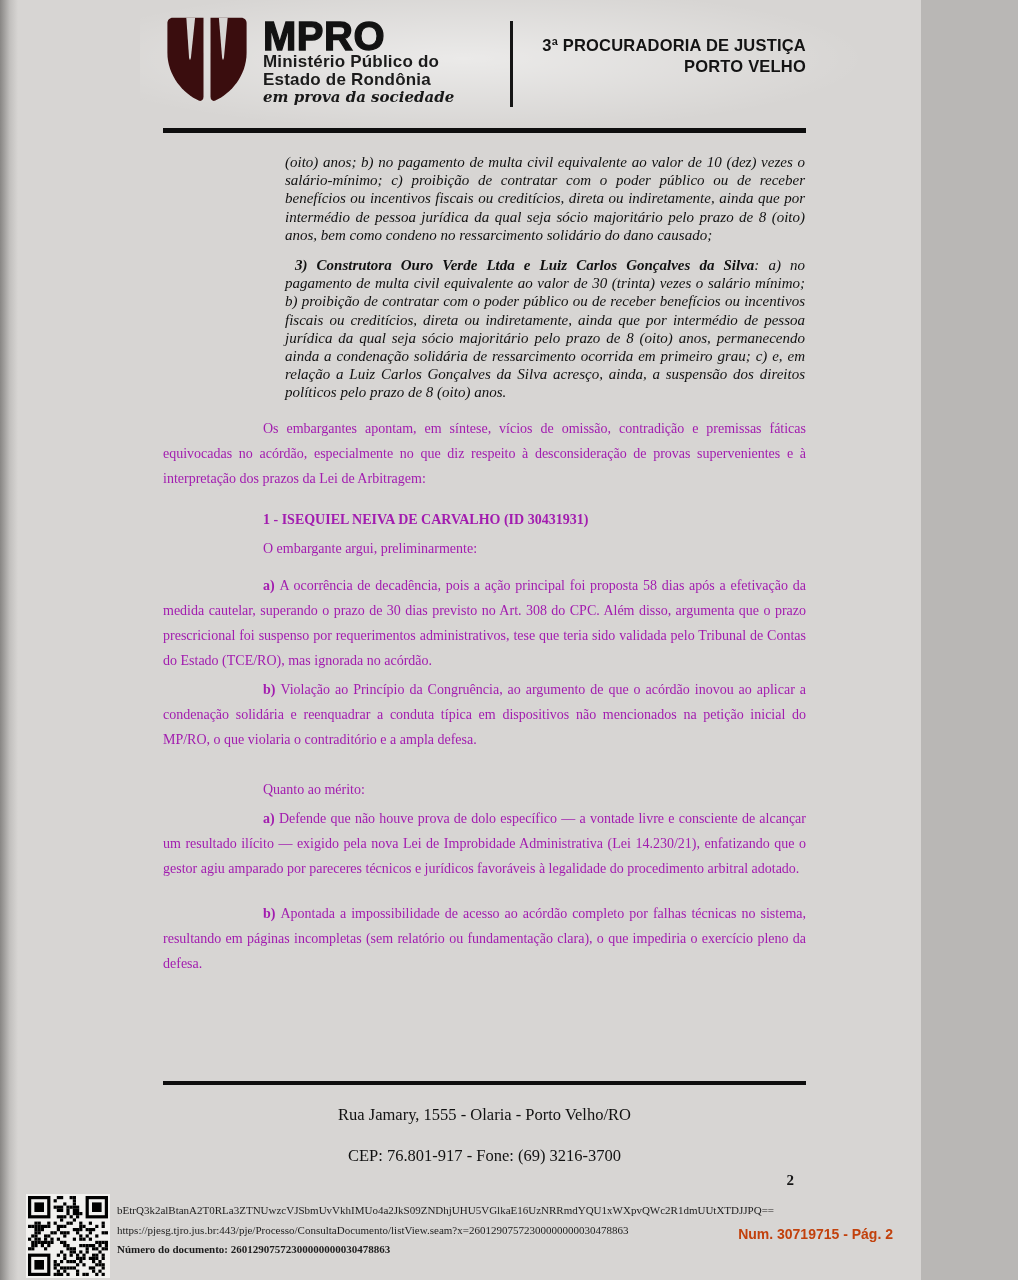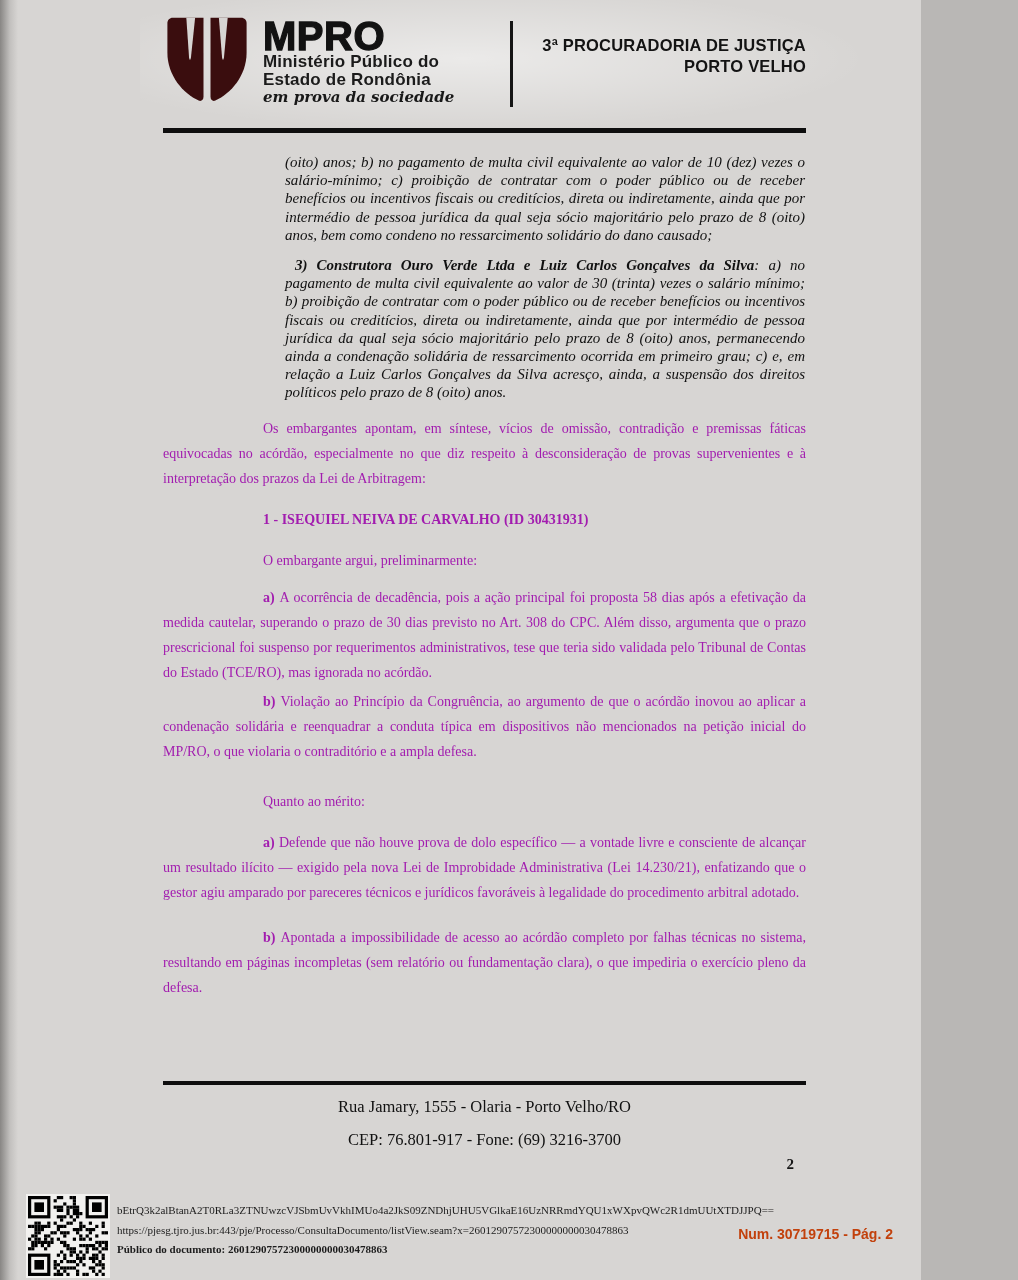--- a/index.html
+++ b/index.html
@@ -56,31 +56,31 @@
   .quote-1 { margin-top:20px; }
   .quote-2 { margin-top:12px; text-indent:10px; }
 
   
   .par {
     font-size:14px; line-height:25px; text-align:justify;
     text-indent:100px; color:#a21caf;
   }
   .mt-intro   { margin-top:14px; }
   .mt-heading { margin-top:16px; }
-  .mt-std     { margin-top:16px;font-family:Liberation Serif, serif; }
+  .mt-std     { margin-top:4px;font-family:Liberation Serif, serif; }
   .mt-a1      { margin-top:12px; }
   .mt-b1      { margin-top:4px; }
   .mt-quanto  { margin-top:25px; }
   .mt-b2      { margin-top:20px; }
   .b, .heading { font-weight:bold; }
 
   
   .footer { position:absolute; left:163px; top:1081px; width:643px; }
   .footer-rule { height:4px; background:#0e0e0e; }
-  .footer-address { text-align:center; font-size:16.5px; line-height:23px; margin-top:10px; color:#111; }
+  .footer-address { text-align:center; font-size:16.5px; line-height:23px; margin-top:18px; color:#111; }
   .page-number { text-align:right; font-weight:bold; font-size:15px; margin-top:5px; padding-right:12px; }
 
   
   .signature { position:absolute; left:26px; top:1194px; display:flex; align-items:flex-start; }
   .qr-box { background:#f2f1ef; padding:2px; width:84px; height:84px; flex:0 0 auto; }
   .sig-lines {
     margin-left:7px; padding-top:7px;
     font-family:Liberation Serif, serif; font-size:11px; line-height:19.5px;
     color:#1c1c1c; white-space:nowrap;
   }
@@ -342,20 +342,20 @@
           <rect x="1.6" y="1.6" width="19.200000000000003" height="19.200000000000003" fill="none" stroke="#000" stroke-width="3.2"></rect>
           <rect x="6.4" y="6.4" width="9.600000000000001" height="9.600000000000001"></rect>
           <rect x="59.2" y="1.6" width="19.200000000000003" height="19.200000000000003" fill="none" stroke="#000" stroke-width="3.2"></rect>
           <rect x="64.0" y="6.4" width="9.600000000000001" height="9.600000000000001"></rect>
           <rect x="1.6" y="59.2" width="19.200000000000003" height="19.200000000000003" fill="none" stroke="#000" stroke-width="3.2"></rect>
           <rect x="6.4" y="64.0" width="9.600000000000001" height="9.600000000000001"></rect>
         </svg></div>
     <div class="sig-lines">
       <div>bEtrQ3k2alBtanA2T0RLa3ZTNUwzcVJSbmUvVkhIMUo4a2JkS09ZNDhjUHU5VGlkaE16UzNRRmdYQU1xWXpvQWc2R1dmUUtXTDJJPQ==</div>
       <div>https://pjesg.tjro.jus.br:443/pje/Processo/ConsultaDocumento/listView.seam?x=26012907572300000000030478863</div>
-      <div class="bold-line">Público do documento: 26012907572300000000030478863</div>
+      <div class="bold-line">Número do documento: 26012907572300000000030478863</div>
     </div>
   </div>
 
   <div class="stamp">Num. 30719715 - Pág. 2</div>
 
   <div class="scan-edge"></div>
 </div>
 
 </body></html>

